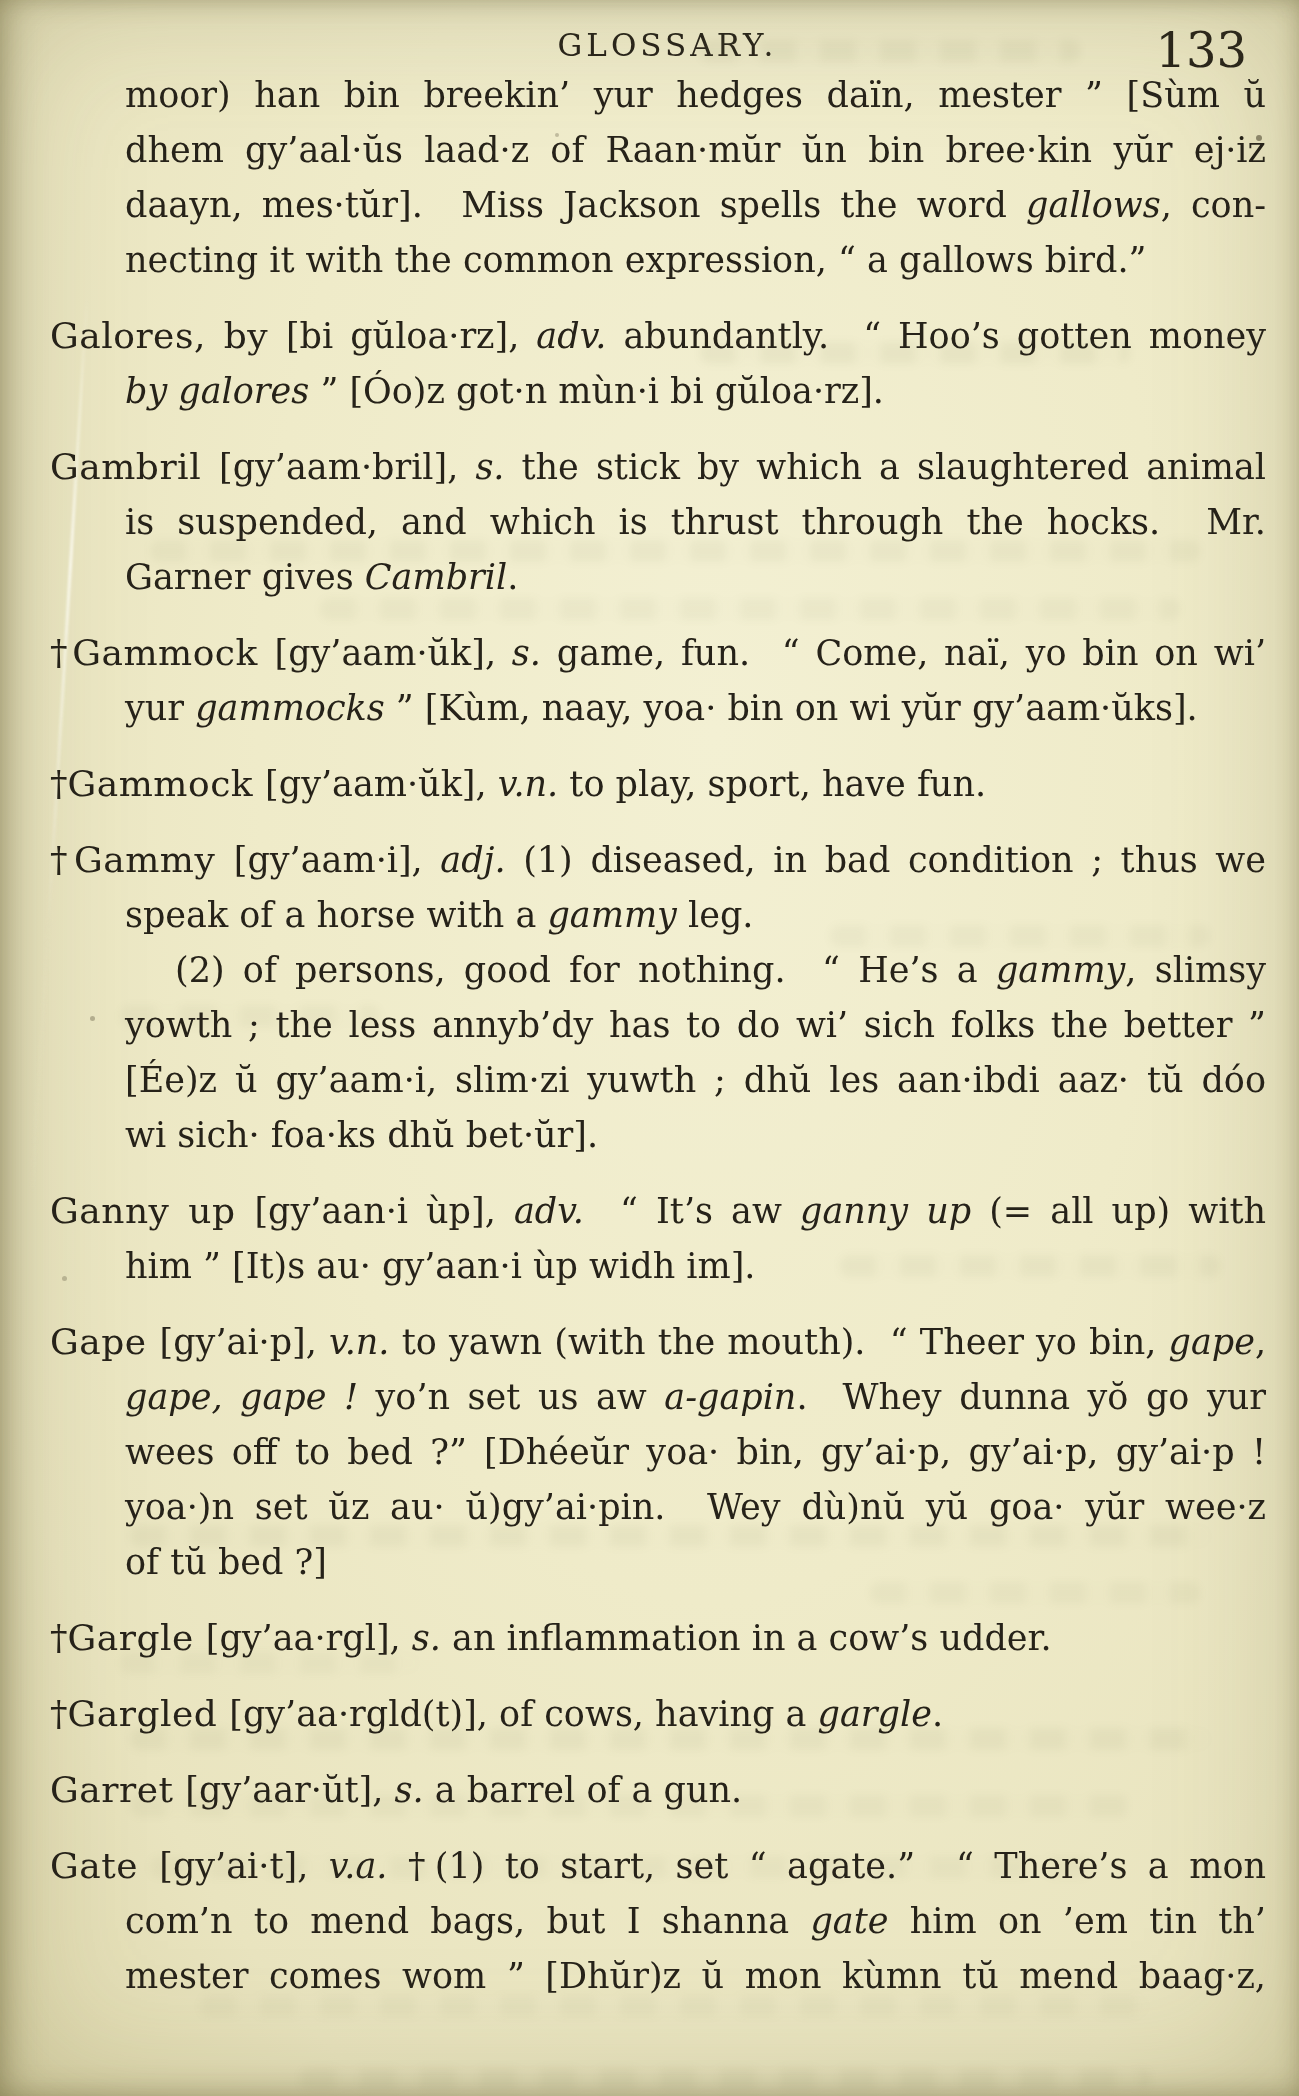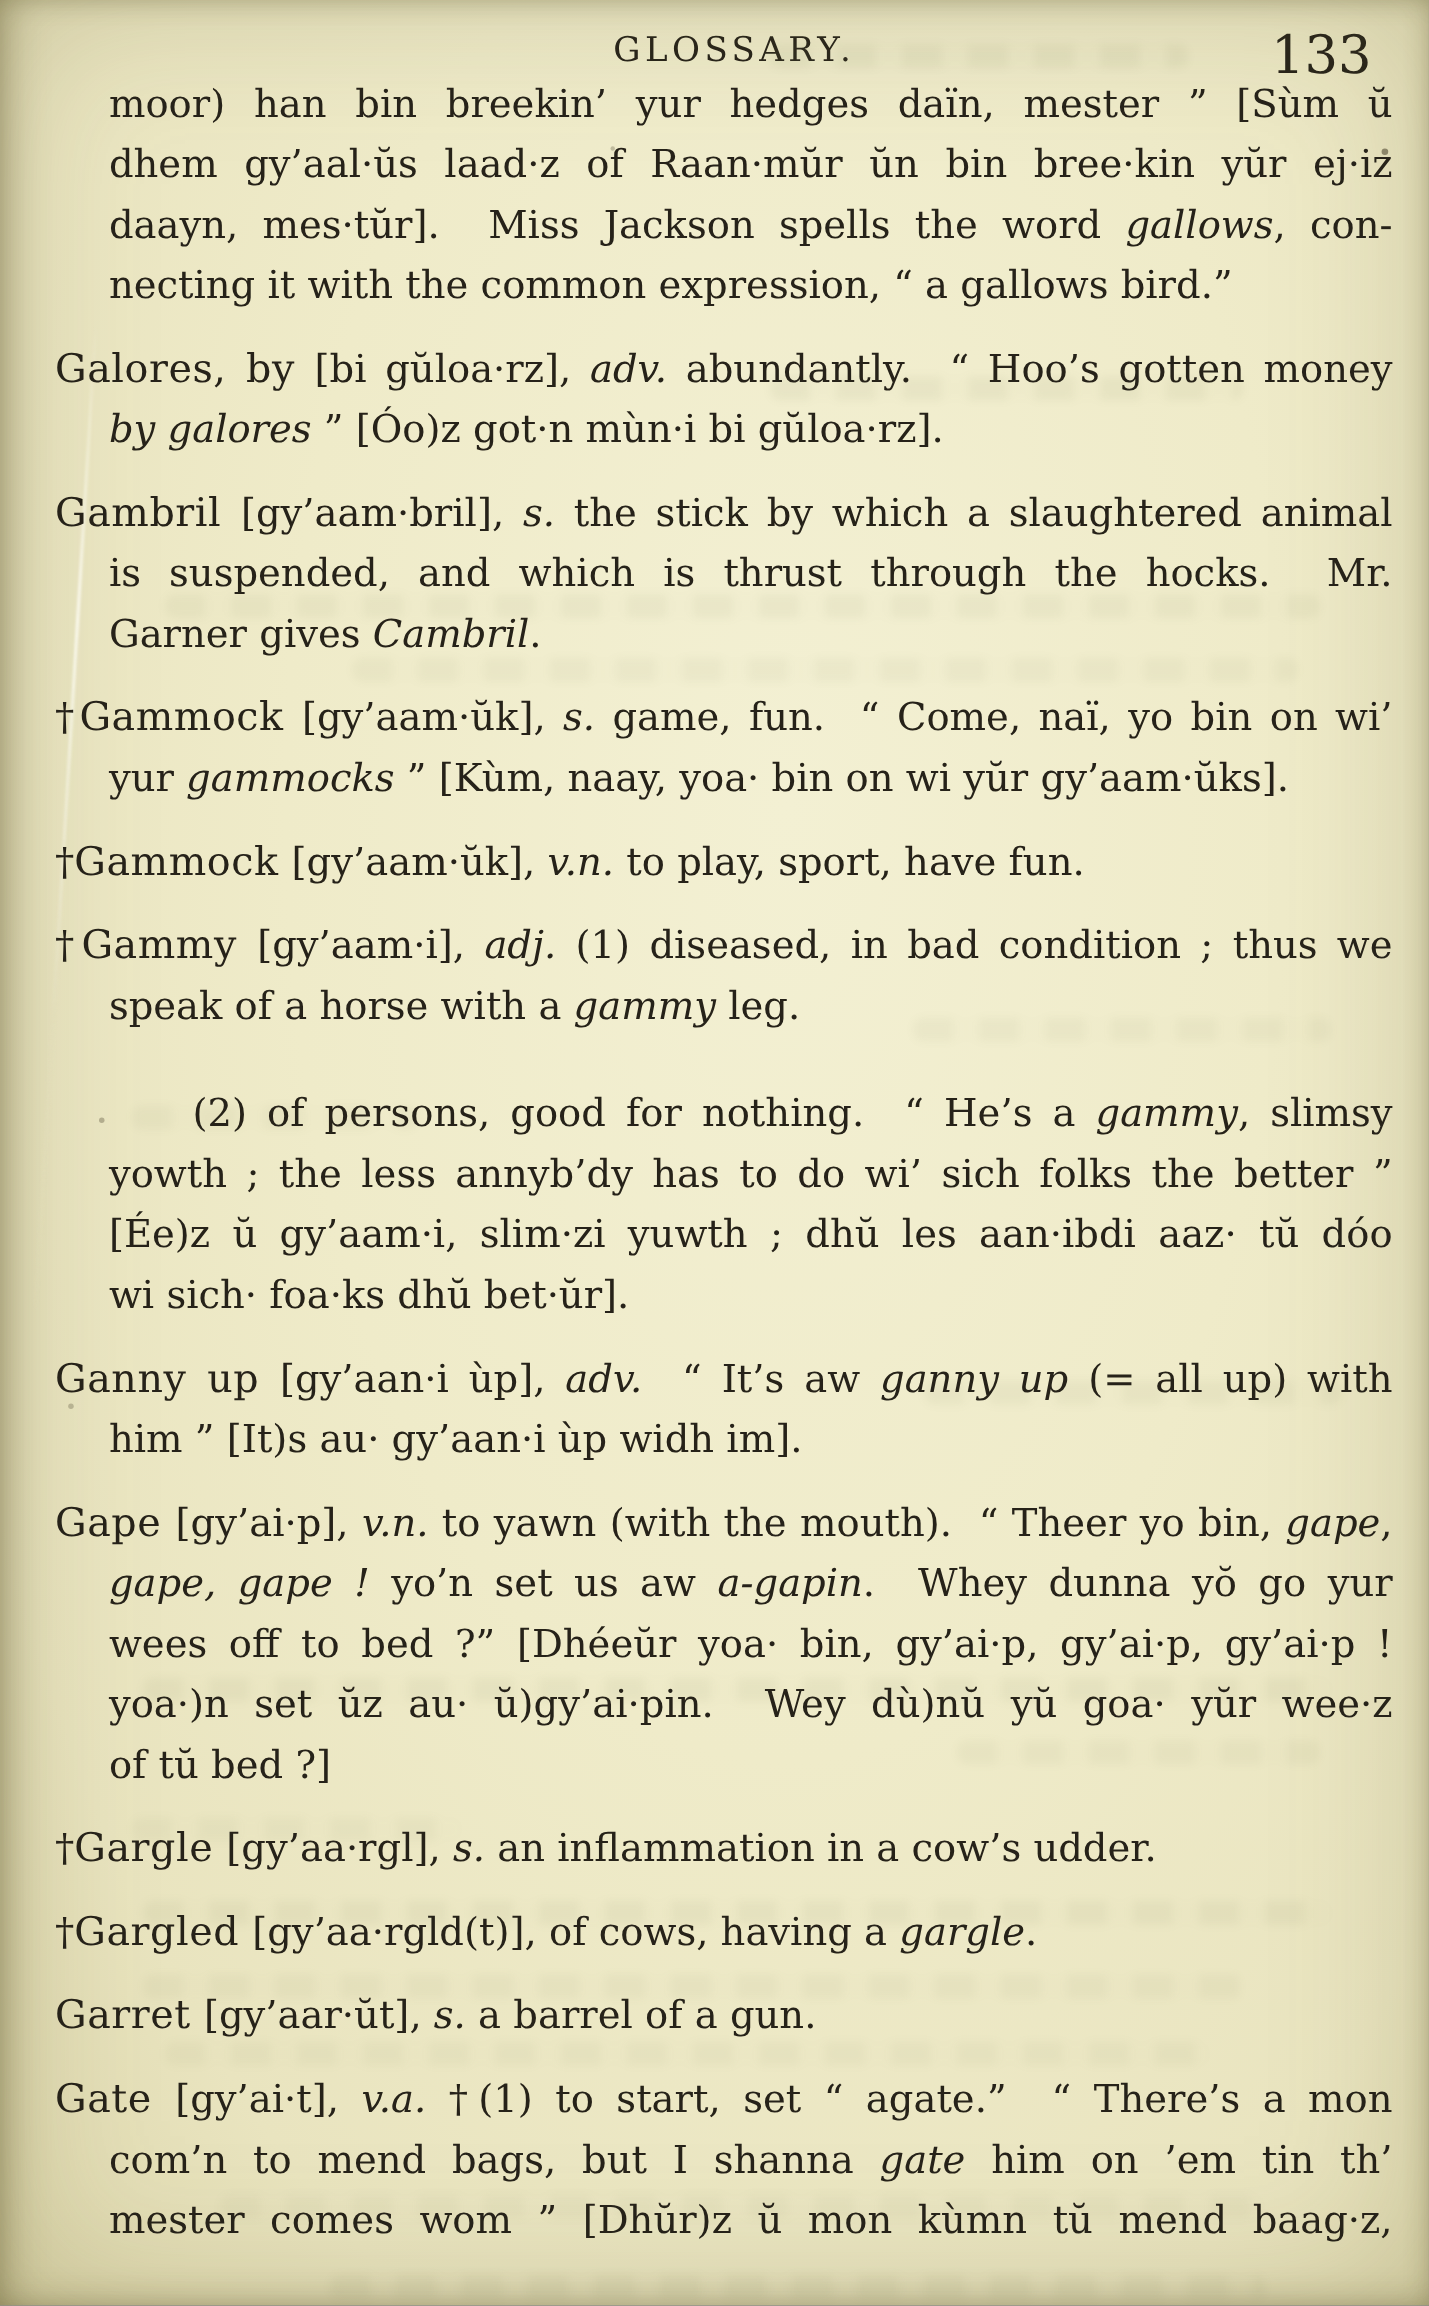--- a/index.html
+++ b/index.html
@@ -55,22 +55,22 @@
   }
   .para { margin-top: 20px; }
   .para.continuation, .para.sub { margin-top: 0; }
   .line {
     font-size: 35px;
     line-height: 55px;
     white-space: pre-wrap;
     text-align: left;
   }
   .line.just { text-align: justify; text-align-last: justify; }
-  .ind1 { margin-left: 49px; }
-  .ind2 { margin-left: 125px; margin-top: 43px; }
+  .ind1 { margin-left: 75px; }
+  .ind2 { margin-left: 125px; }
   .run.b { font-weight: normal; font-size: 36px; letter-spacing: .5px; }
   .run.i { font-style: italic; }
   
   .ghost {
     position: absolute;
     height: 22px;
     border-radius: 9px;
     filter: blur(4px);
     pointer-events: none;
     background: repeating-linear-gradient(90deg,

